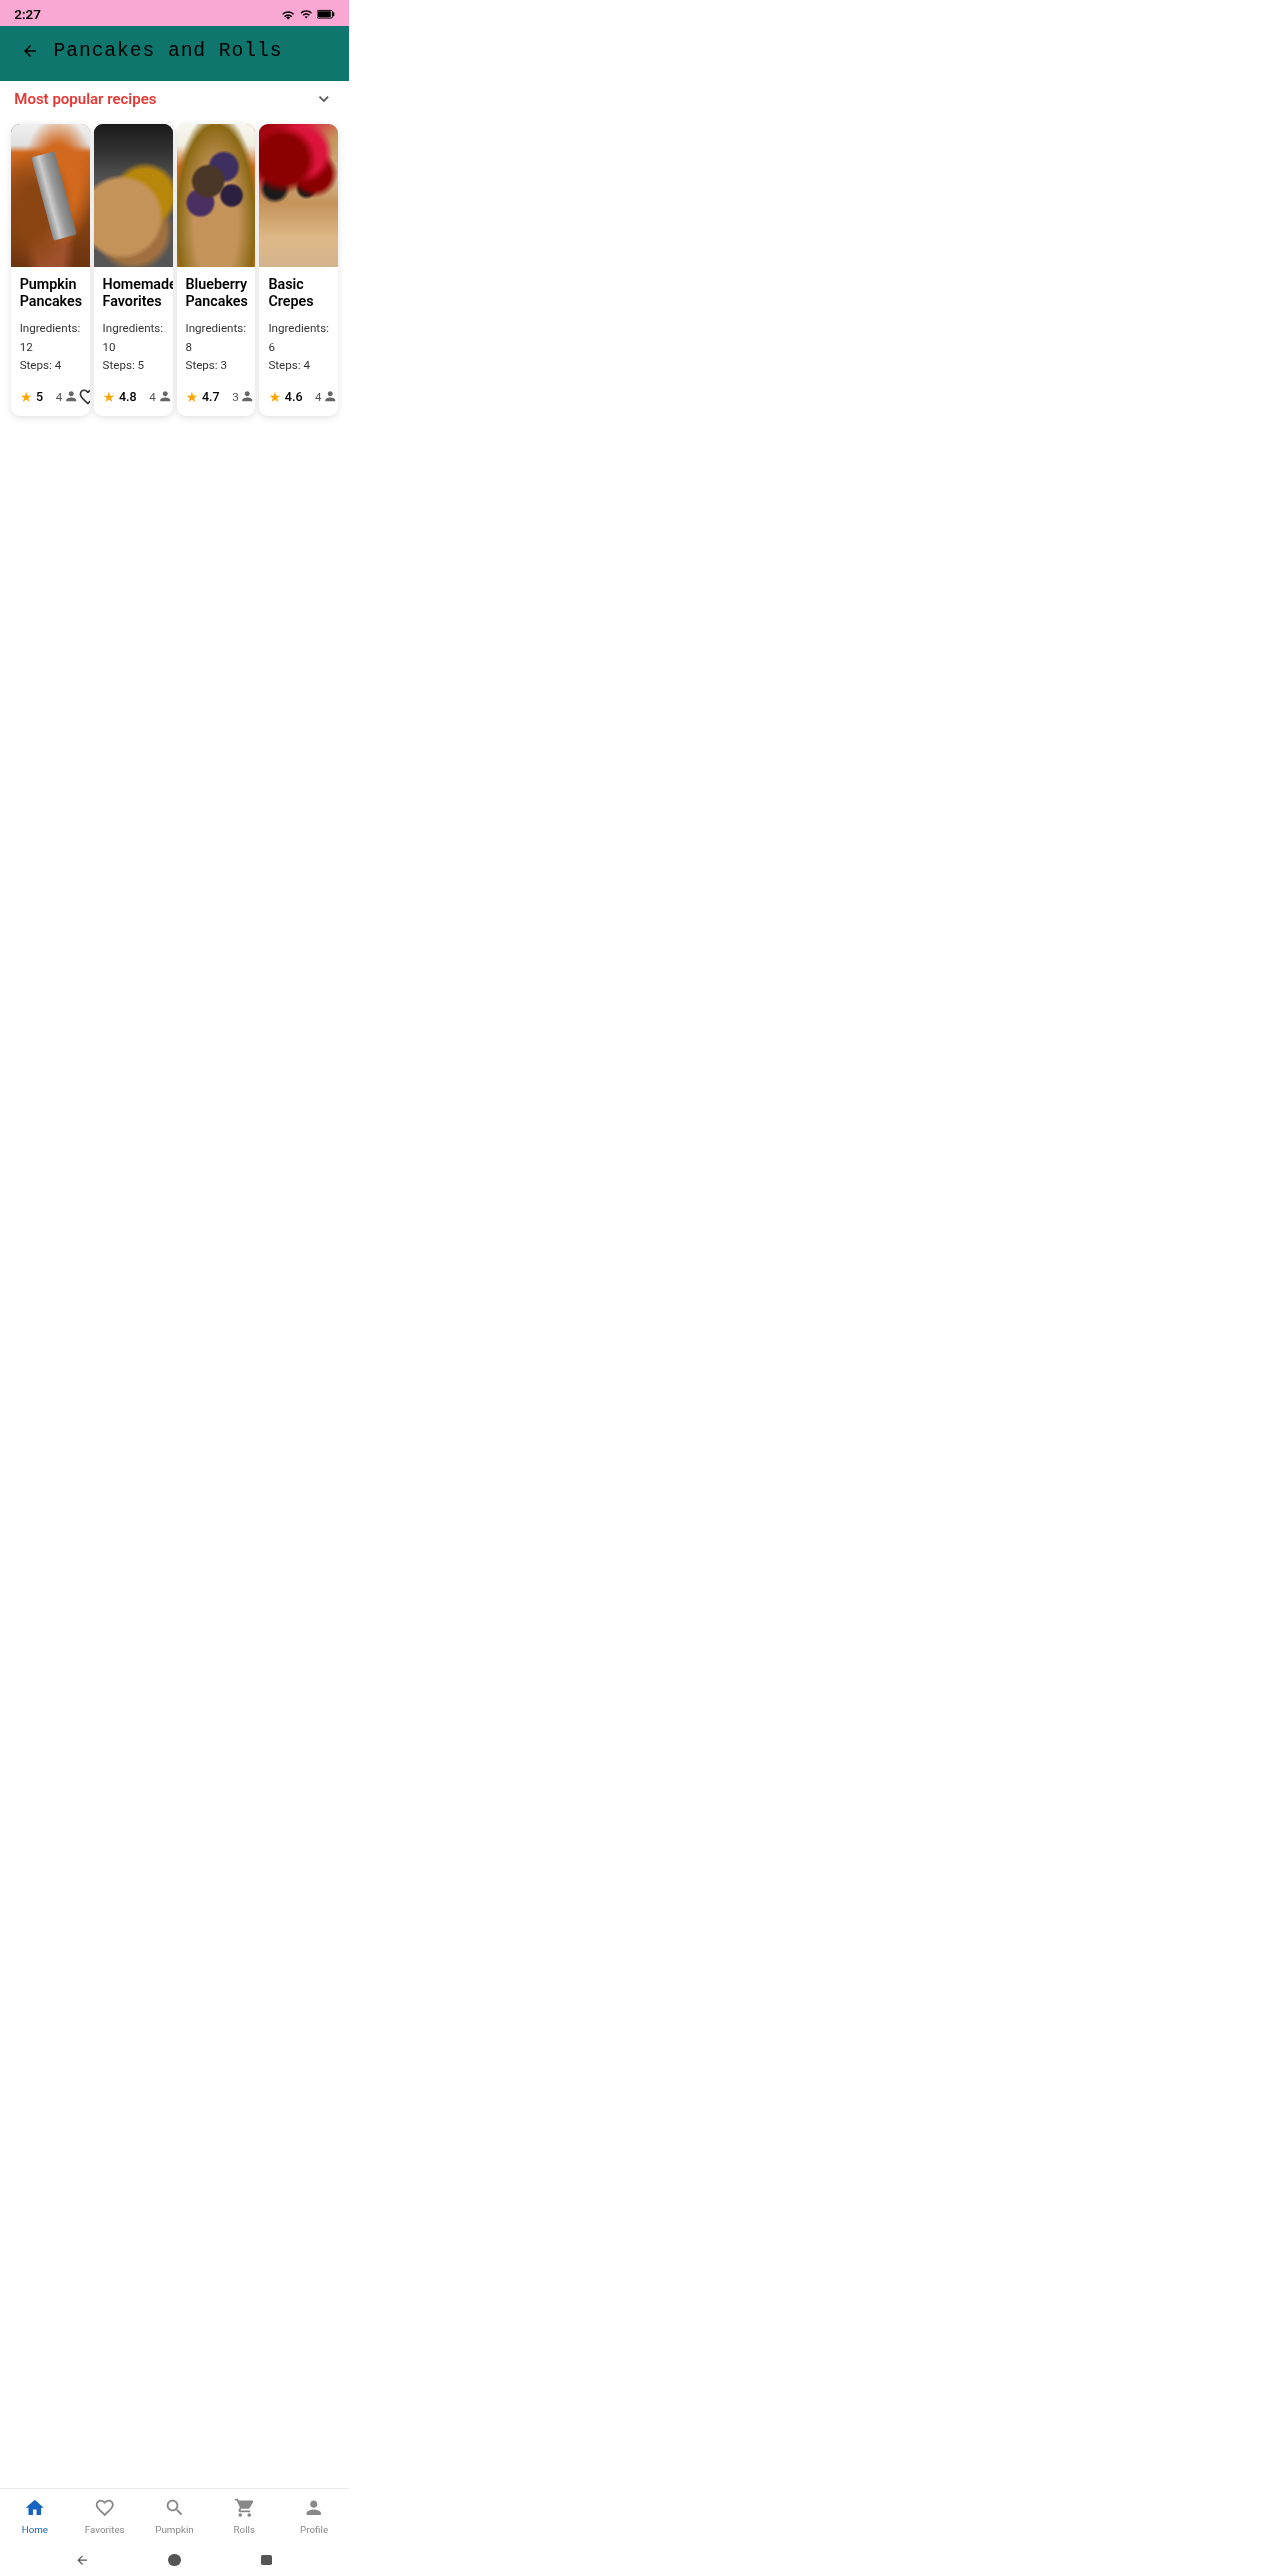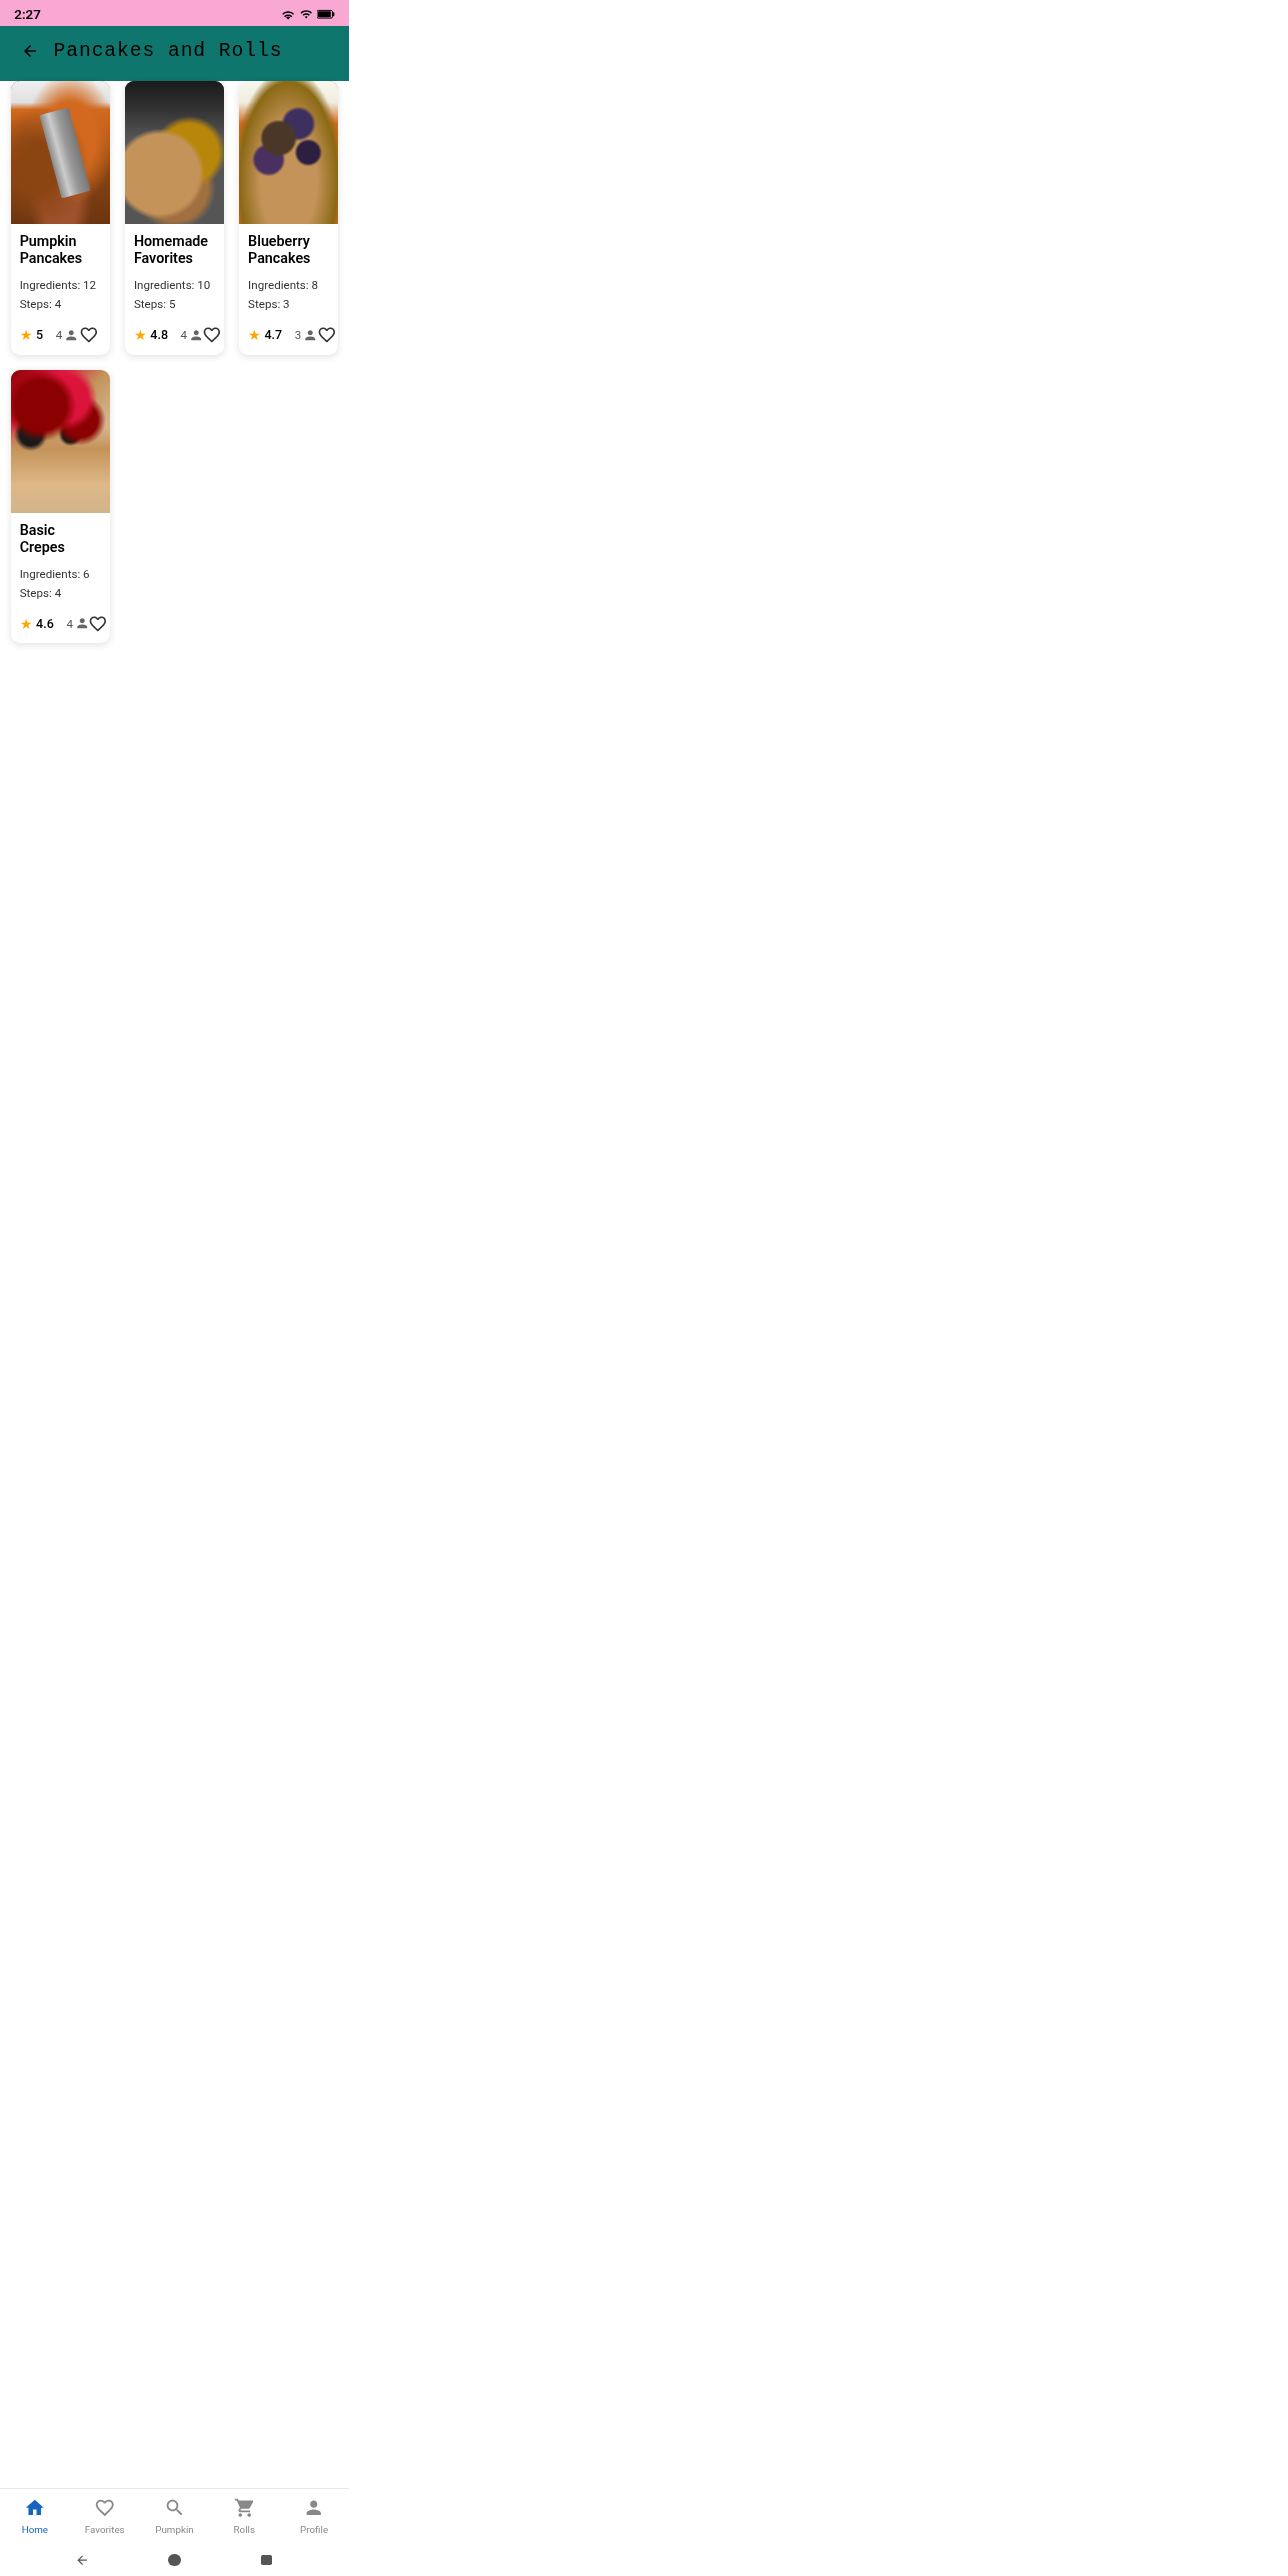--- a/index.html
+++ b/index.html
@@ -75,22 +75,22 @@
       width: 21.5px;
       height: 21.5px;
       display: flex;
       align-items: center;
       justify-content: center;
     }
 
     
     .recipe-grid {
       display: grid;
-      grid-template-columns: 1fr 1fr 1fr;
-      gap: 15px;
+      grid-template-columns: 1fr 1fr 1fr 1fr;
+      gap: 4px;
       padding: 0 10.7px;
     }
 
     .recipe-card {
       background: #fff;
       border-radius: 9px;
       overflow: hidden;
       box-shadow: 0 1.8px 7.2px rgba(0,0,0,0.12);
       cursor: pointer;
     }
@@ -310,20 +310,28 @@
   <div class="back-btn">
     <svg width="18" height="18" viewBox="0 0 24 24">
       <path d="M20 11H7.83l5.59-5.59L12 4l-8 8 8 8 1.41-1.41L7.83 13H20v-2z" fill="#000"></path>
     </svg>
   </div>
   <span class="header-title">Pancakes and Rolls</span>
 </div>
 
 <div class="main-content">
 
+  <div class="section-header">
+    <span class="section-title">Most popular recipes</span>
+    <div class="chevron-down">
+      <svg width="19.7" height="19.7" viewBox="0 0 24 24">
+        <path d="M7.41 8.59L12 13.17l4.59-4.58L18 10l-6 6-6-6 1.41-1.41z" fill="#555"></path>
+      </svg>
+    </div>
+  </div>
 
   <div class="recipe-grid">
 
     <div class="recipe-card">
       <div class="recipe-image img-pumpkin"></div>
       <div class="recipe-info">
         <div class="recipe-name">Pumpkin Pancakes</div>
         <div class="recipe-meta">
           Ingredients: 12<br>Steps: 4
         </div>

